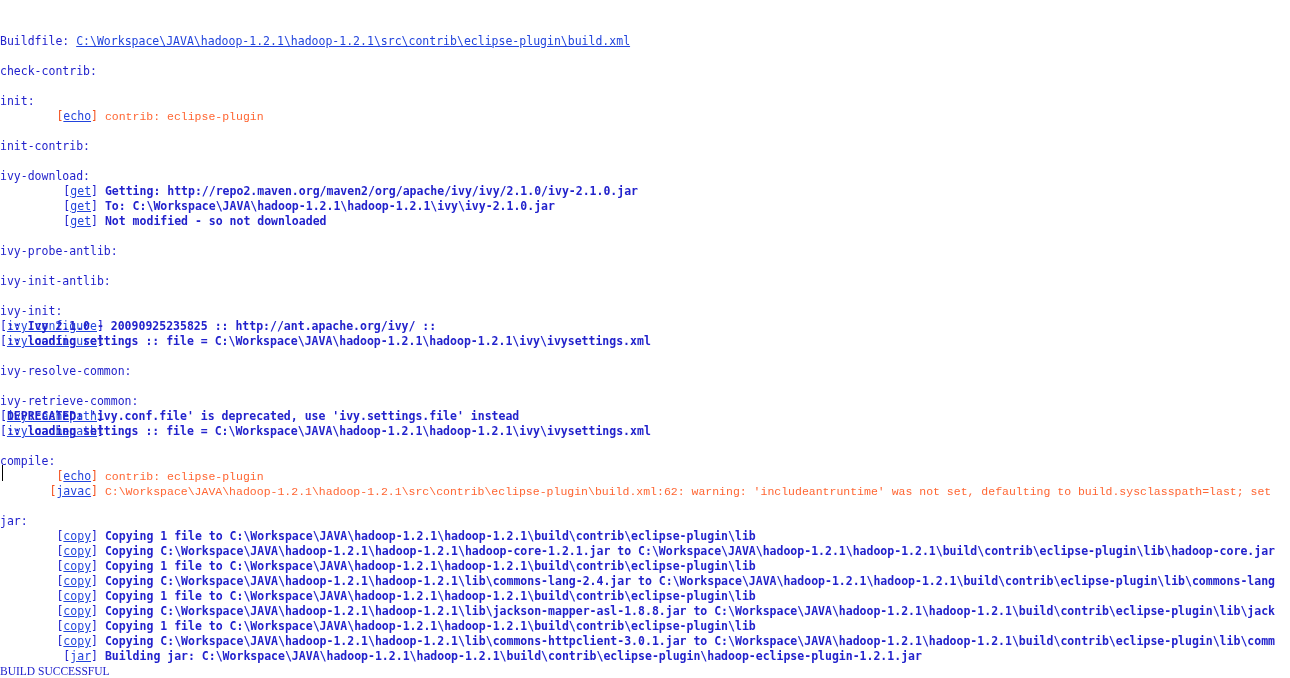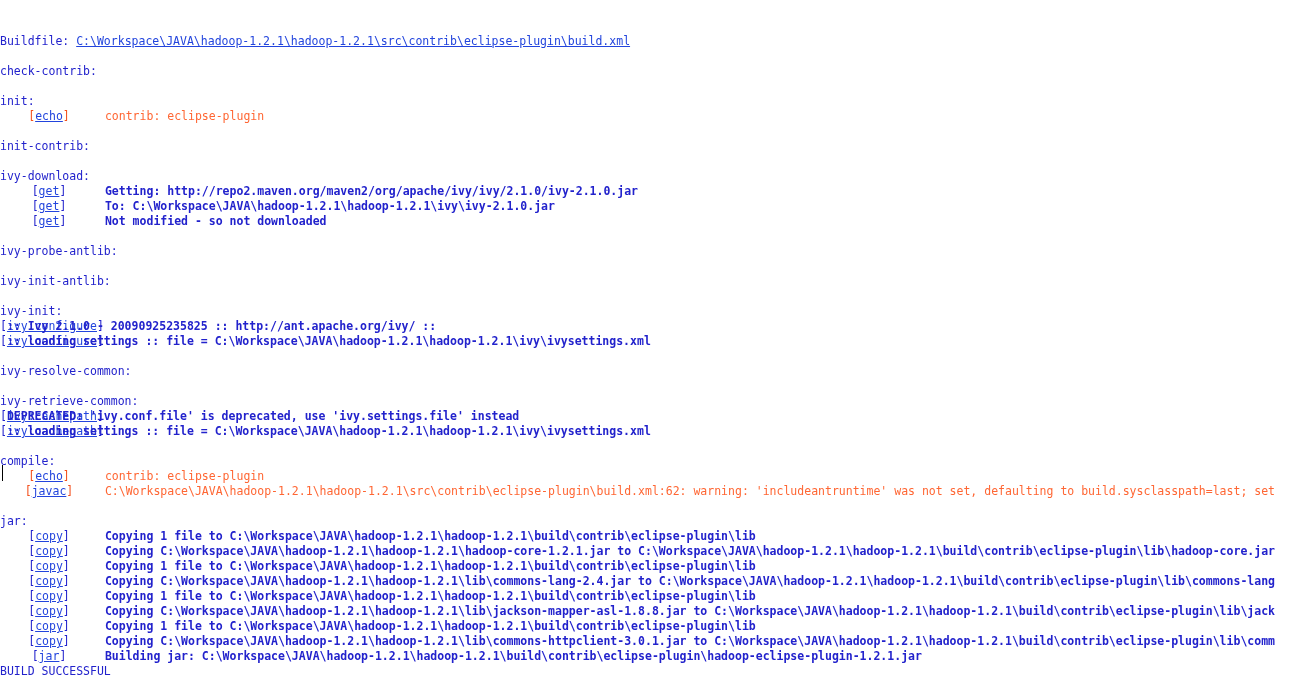--- a/index.html
+++ b/index.html
@@ -26,39 +26,39 @@
     line-height: 15px;
     white-space: pre;
     overflow: hidden;
   }
   .blank { height: 15px; }
 
   
   .plain      { color: #2222cc; }
   .target     { color: #2222cc; }
   .link       { color: #2244dd; text-decoration: underline; }
-  .success    { color: #2222cc; }
+  .success    { color: #2222cc; font-family: Liberation Serif, serif; }
 
   
   .tagcol {
     display: inline-block;
     width: 98px;
-    text-align: center;
+    text-align: right;
     white-space: pre;
   }
   .tagcol.ivy {
     width: 0px;
     text-align: left;
   }
 
   .brk-blue   { color: #2222cc; }
   .brk-orange { color: #f4511e; }
   .tagname    { color: #2244dd; text-decoration: underline; }
   .msg-blue   { color: #2222cc; font-weight: bold; }
-  .msg-orange { color: #ff6633; }
+  .msg-orange { color: #ff6633; font-family: Liberation Mono, monospace; }
 
   
   #caret {
     position: absolute;
     left: 2px;
     width: 1px;
     height: 16px;
     background: #000000;
   }
 </style>

